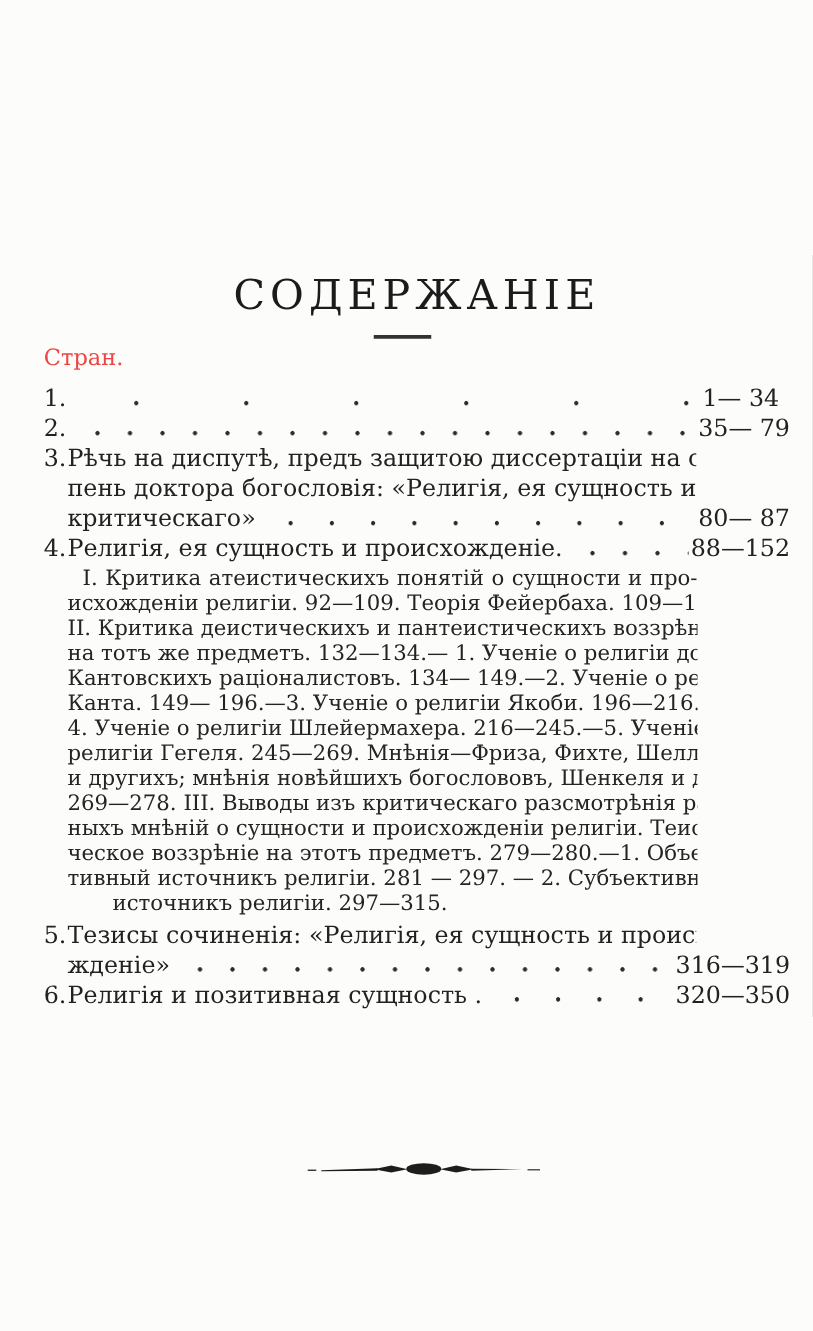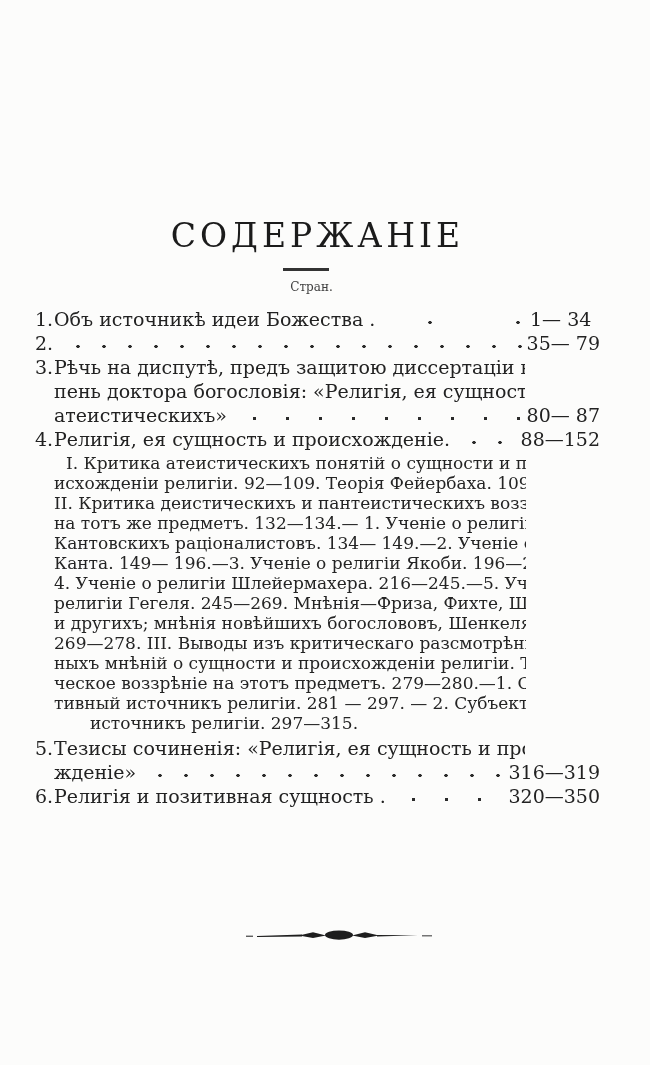--- a/index.html
+++ b/index.html
@@ -4,44 +4,44 @@
 <style>
   html,body{margin:0;padding:0;background:#d9d9d9;}
   .page{
     position:relative;
     width:650px;height:1065px;
     box-sizing:border-box;
     margin:0 auto;
     background:#fcfcfb;
     color:#202020;
     font-family:"DejaVu Serif","Liberation Serif",serif;
-    padding:218px 50px 0 35px;
+    padding:218px 18px 0 35px;
     overflow:hidden;
   }
   .title{
     text-align:center;
     font-size:33px;
     line-height:36px;
     letter-spacing:4px;
     font-weight:400;
     color:#1b1b1b;
     white-space:nowrap;
   }
   .title-rule{
     width:46px;height:3px;background:#333;
     margin:14px auto 0 auto;
     transform:translateX(-12px);
   }
   .pages-header{
-    text-align:center;
-    font-size:12px;
+    text-align:left;
+    font-size:18px;
     line-height:24px;
     margin-top:4px;
     padding-right:12px;
-    color:#404040;
+    color:#ef4444;
   }
   .toc{font-size:19px;line-height:24px;margin-top:8px;color:#222;}
   .row{display:flex;align-items:baseline;}
   .num{flex:0 0 19px;}
   .num.empty{flex:0 0 19px;}
   .t{white-space:nowrap;}
   .jt{
     flex:1;
     margin-right:75px;
     text-align:justify;
@@ -90,21 +90,20 @@
 
   <div class="title-rule"></div>
 
   <div class="pages-header">Стран.</div>
 
   <div class="toc">
 
     <div class="entry">
       <div class="row">
         <span class="num">1.</span>
-        <span class="t">Объ источникѣ идеи Божества .</span>
         <span class="leader sparse"></span>
         <span class="pg">1— 34</span>
       </div>
     </div>
 
     <div class="entry">
       <div class="row">
         <span class="num">2.</span>
         <span class="leader"></span>
         <span class="pg">35— 79</span>
@@ -115,21 +114,21 @@
       <div class="row">
         <span class="num">3.</span>
         <span class="jt">Рѣчь на диспутѣ, предъ защитою диссертаціи на сте-</span>
       </div>
       <div class="row">
         <span class="num empty"></span>
         <span class="jt">пень доктора богословія: «Религія, ея сущность и</span>
       </div>
       <div class="row">
         <span class="num empty"></span>
-        <span class="t">атеистическихъ»</span>
+        <span class="t">критическаго»</span>
         <span class="leader mid"></span>
         <span class="pg">80— 87</span>
       </div>
     </div>
 
     <div class="entry">
       <div class="row">
         <span class="num">4.</span>
         <span class="t">Религія, ея сущность и происхожденіе.</span>
         <span class="leader"></span>

